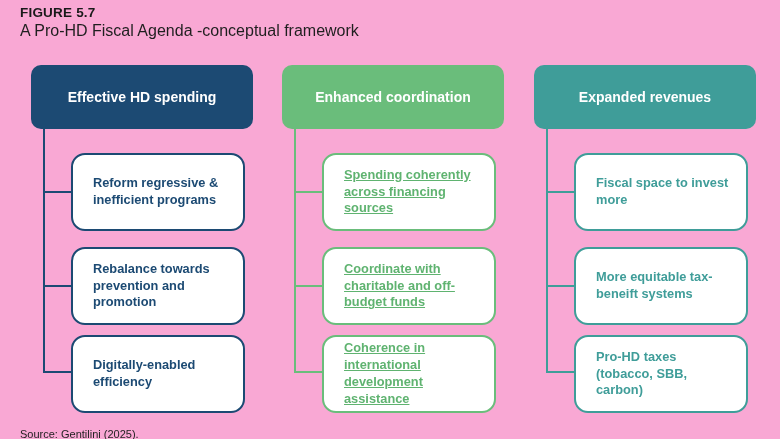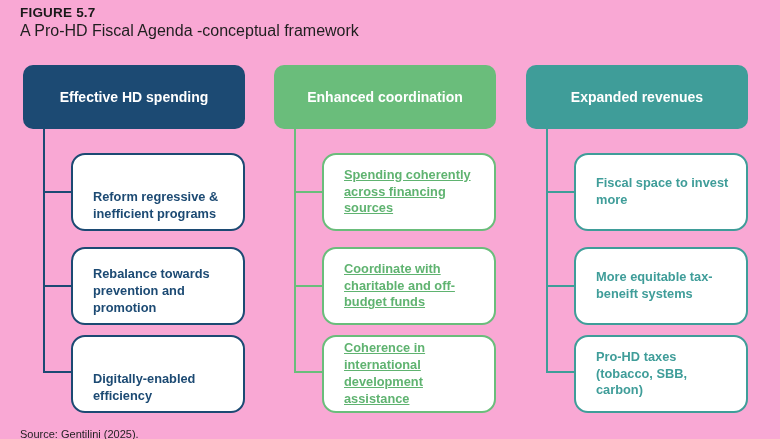--- a/index.html
+++ b/index.html
@@ -15,37 +15,37 @@
     position:absolute;left:20px;top:22px;font-size:16px;color:#1f1f1f;
   }
   .source{
     position:absolute;left:20px;top:428px;font-size:11px;color:#1f1f1f;
   }
   .col{position:absolute;top:65px;width:222px;height:347px;}
   .col-1{left:23px;}
   .col-2{left:274px;}
   .col-3{left:526px;}
   .hdr{
-    position:absolute;left:0;top:0;width:222px;height:64px;border-radius:10px;
+    position:absolute;left:8px;top:0;width:222px;height:64px;border-radius:10px;
     display:flex;align-items:center;justify-content:center;text-align:center;
     color:#ffffff;font-weight:bold;font-size:14px;box-sizing:border-box;padding:0 14px;
   }
   .node{
     position:absolute;left:48px;width:174px;height:78px;border-radius:14px;
     background:#ffffff;border:2px solid;box-sizing:border-box;
     display:flex;align-items:center;text-align:left;
     font-weight:bold;font-size:12.8px;line-height:1.32;padding:6px 14px 6px 20px;
   }
   .n1{top:88px;}.n2{top:182px;}.n3{top:270px;}
   .vline{position:absolute;left:20px;top:64px;width:2px;height:244px;}
   .stub{position:absolute;left:21px;width:29px;height:2px;}
   .s1{top:126px;}.s2{top:220px;}.s3{top:306px;}
   
   .t-navy .hdr,.t-navy .vline,.t-navy .stub{background:#1c4a73;}
-  .t-navy .node{border-color:#1c4a73;color:#1c4a73;align-items:flex-end;}
+  .t-navy .node{border-color:#1c4a73;color:#1c4a73;}
   .t-green .hdr,.t-green .vline,.t-green .stub{background:#6abd7b;}
   .t-green .node{border-color:#6abd7b;color:#5fb370;text-decoration:underline;}
   .t-teal .hdr,.t-teal .vline,.t-teal .stub{background:#3f9d99;}
   .t-teal .node{border-color:#3f9d99;color:#3f9d99;}
 </style>
 </head>
 <body>
 
 <div id="canvas">
 

